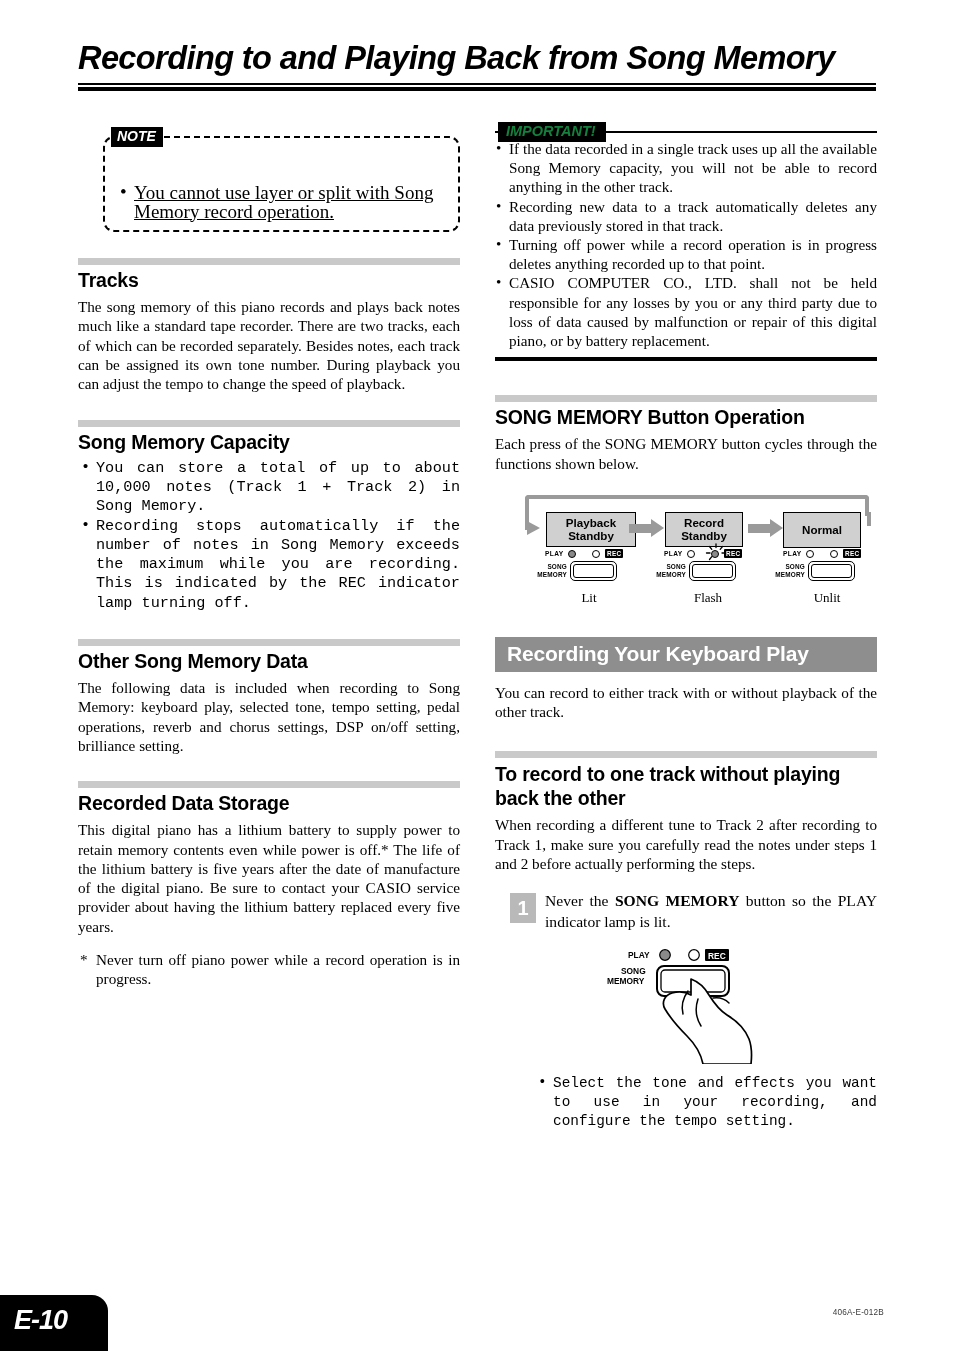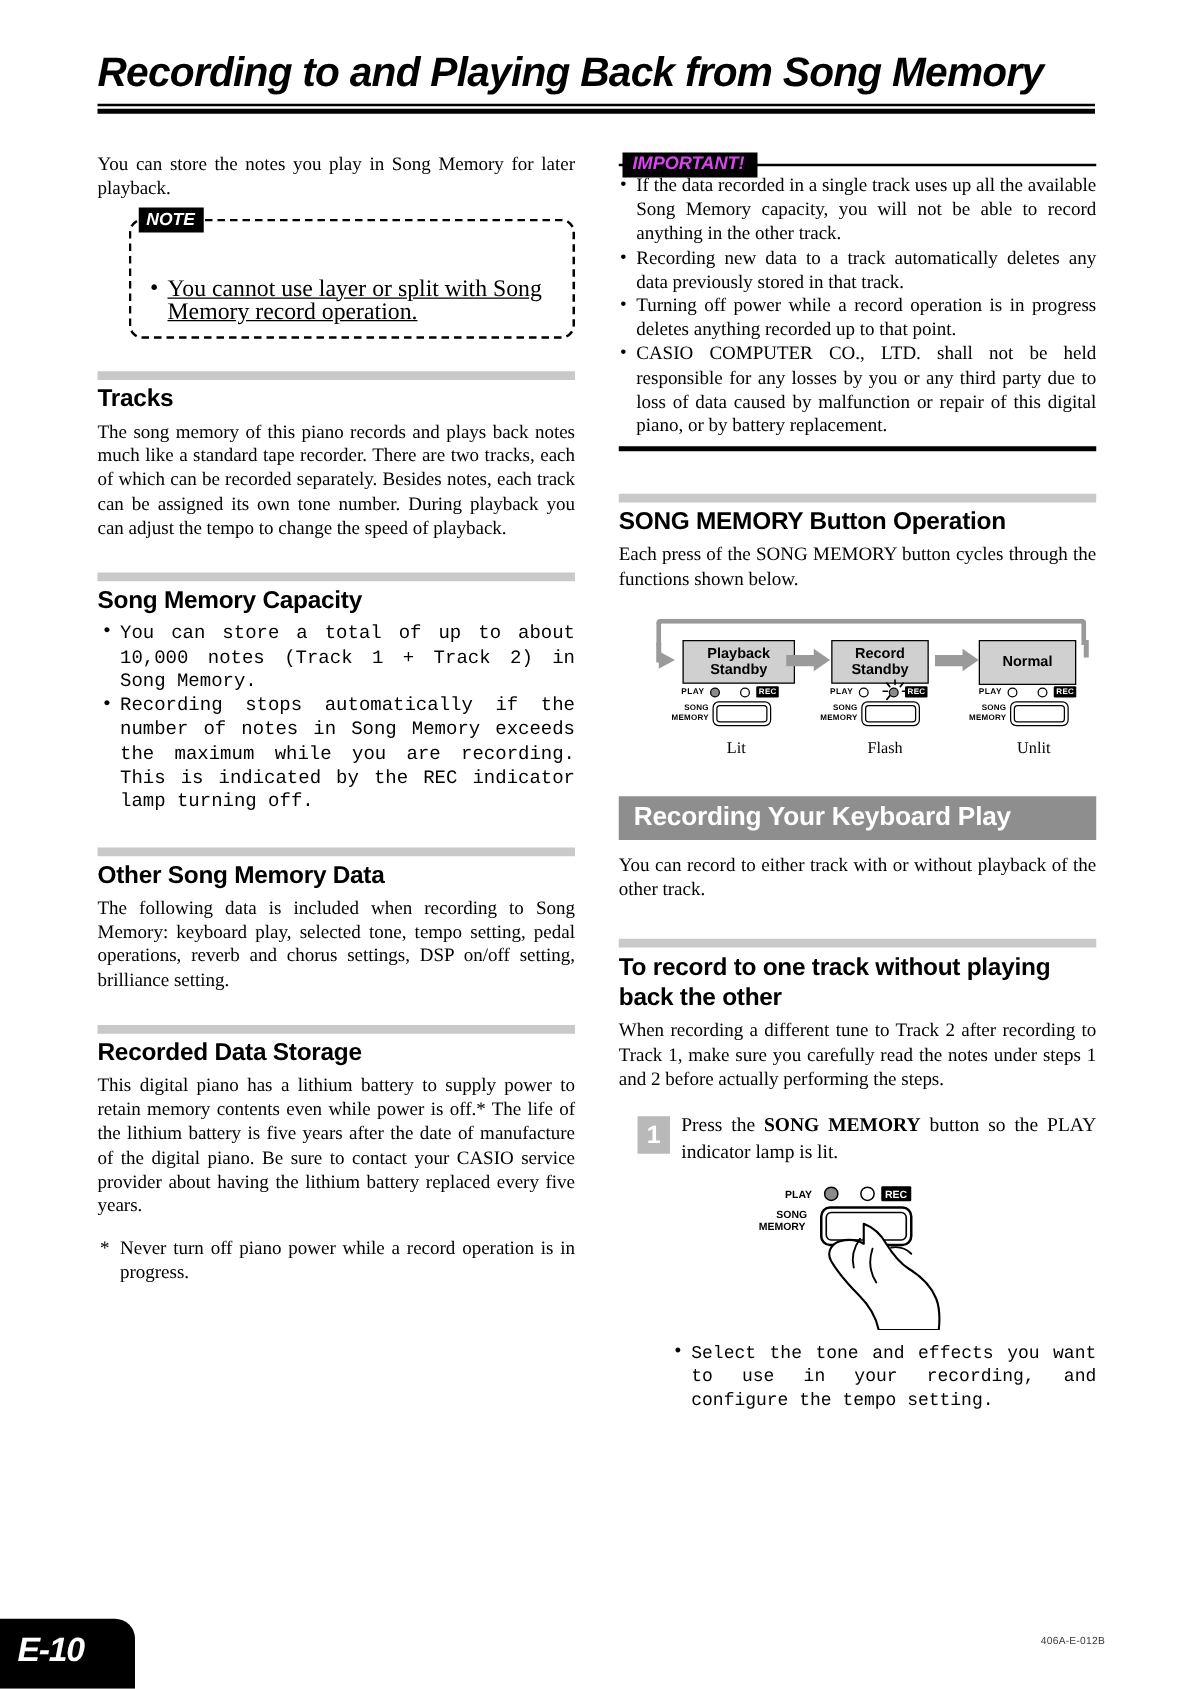--- a/index.html
+++ b/index.html
@@ -86,21 +86,21 @@
     position:relative; padding-left:17px;
     font-size:19px; line-height:18.6px;margin-top:30px;
   }
   .note-list li::before { content:"\2022"; position:absolute; left:3px; top:-1px; }
 
   
   .imp-box { position:relative; padding-top:0; }
   .imp-badge-row { position:relative; height:18px; }
   .imp-badge {
     position:absolute; left:3px; top:0;
-    background:#000; color:#d946ef;
+    background:#000; color:#15803d;
     font-family:"Liberation Sans", sans-serif;
     font-weight:bold; font-style:italic;
     font-size:14.5px; line-height:19px;
     padding:0 10px 1px 8px;
     z-index:2;
   }
   .imp-rule-top { height:2px; background:#000; margin-top:-9px; }
   .imp-rule-bot { height:4px; background:#000; margin-top:7px; }
   .imp-list { list-style:none; padding:0; margin:6px 0 0 0; }
   .imp-list li {
@@ -279,21 +279,20 @@
 <body>
 
 <div class="page-title-wrap">
   <div class="page-title">Recording to and Playing Back from Song Memory</div>
   <div class="title-rule-thin"></div>
   <div class="title-rule-thick"></div>
 </div>
 
 <div class="col col-left">
 
-  <p class="body-text">You can store the notes you play in Song Memory for later playback.</p>
 
   <div class="note-box">
     <div class="note-badge">NOTE</div>
     <ul class="note-list">
       <li>You cannot use layer or split with Song Memory record operation.</li>
     </ul>
   </div>
 
   <div class="sec-gap"></div>
 
@@ -439,21 +438,21 @@
 
   <div class="sec-bar"></div>
   <div class="sec-head two-line">
     <div>To record to one track without playing</div>
     <div>back the other</div>
   </div>
   <p class="body-text">When recording a different tune to Track 2 after recording to Track 1, make sure you carefully read the notes under steps 1 and 2 before actually performing the steps.</p>
 
   <div class="step">
     <div class="step-num">1</div>
-    <div class="step-text"><span>Press the </span><b>SONG MEMORY</b><span> button so the PLAY indicator lamp is lit.</span></div>
+    <div class="step-text"><span>Never the </span><b>SONG MEMORY</b><span> button so the PLAY indicator lamp is lit.</span></div>
   </div>
 
   <div class="hand-fig">
     <svg viewBox="0 0 200 118" width="200" height="118">
 
       <text x="33" y="12" font-family="Liberation Sans, sans-serif" font-size="8.4" font-weight="bold">PLAY</text>
       <circle cx="70" cy="9" r="5.3" fill="#8a8a8a" stroke="#000" stroke-width="1.2"></circle>
       <circle cx="99" cy="9" r="5.3" fill="#fff" stroke="#000" stroke-width="1.2"></circle>
       <rect x="110" y="3" width="24" height="12" fill="#000" rx="1"></rect>
       <text x="113" y="12.5" font-family="Liberation Sans, sans-serif" font-size="8.4" font-weight="bold" fill="#fff">REC</text>

